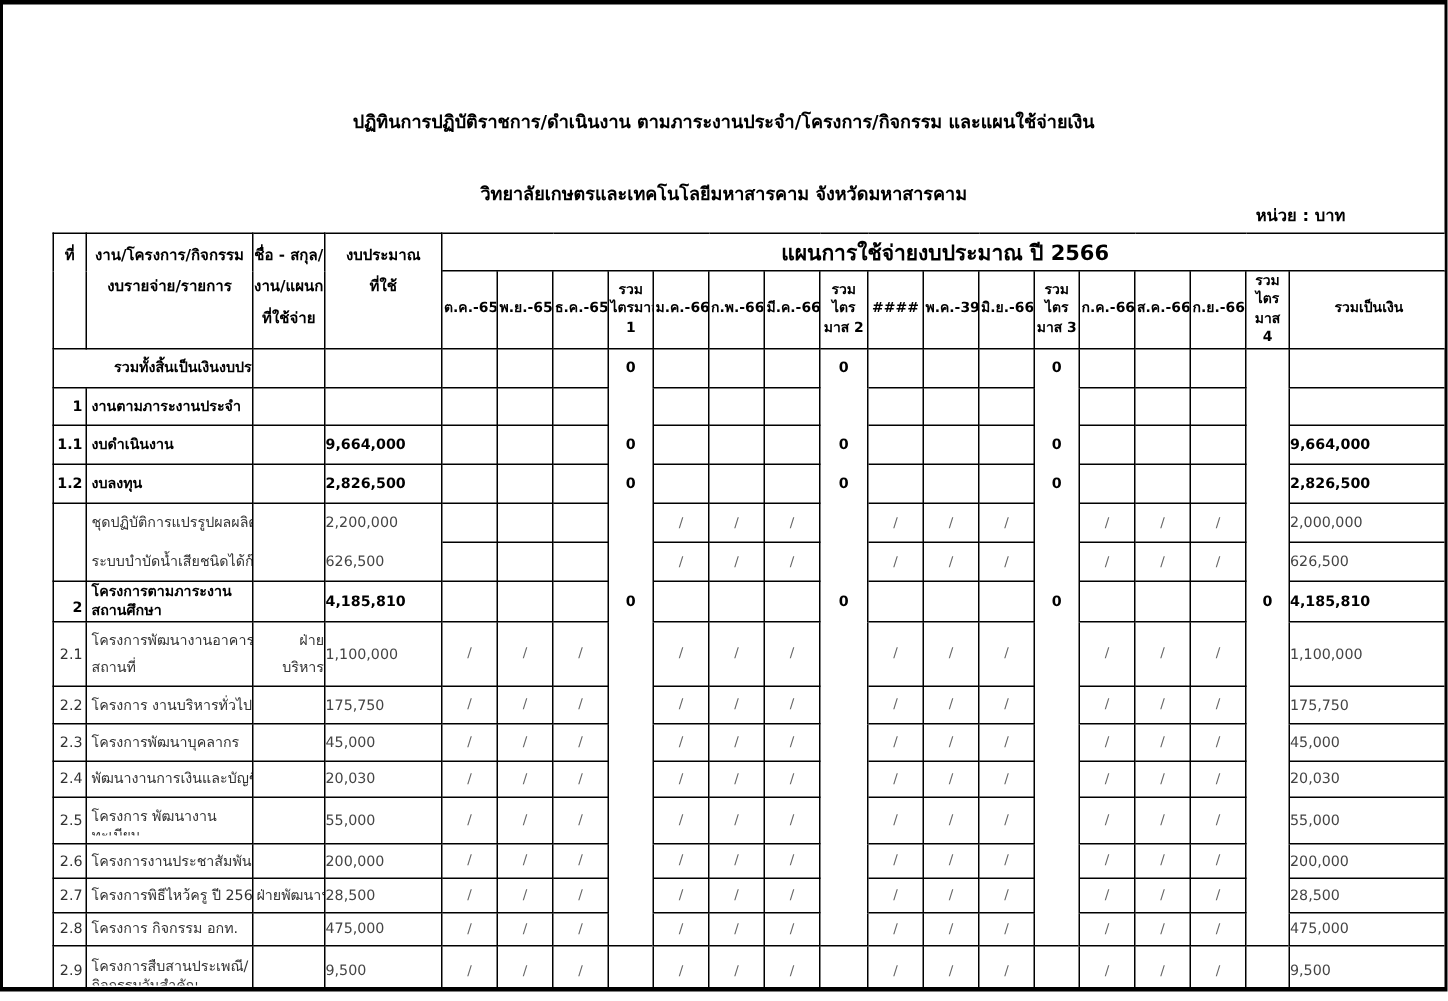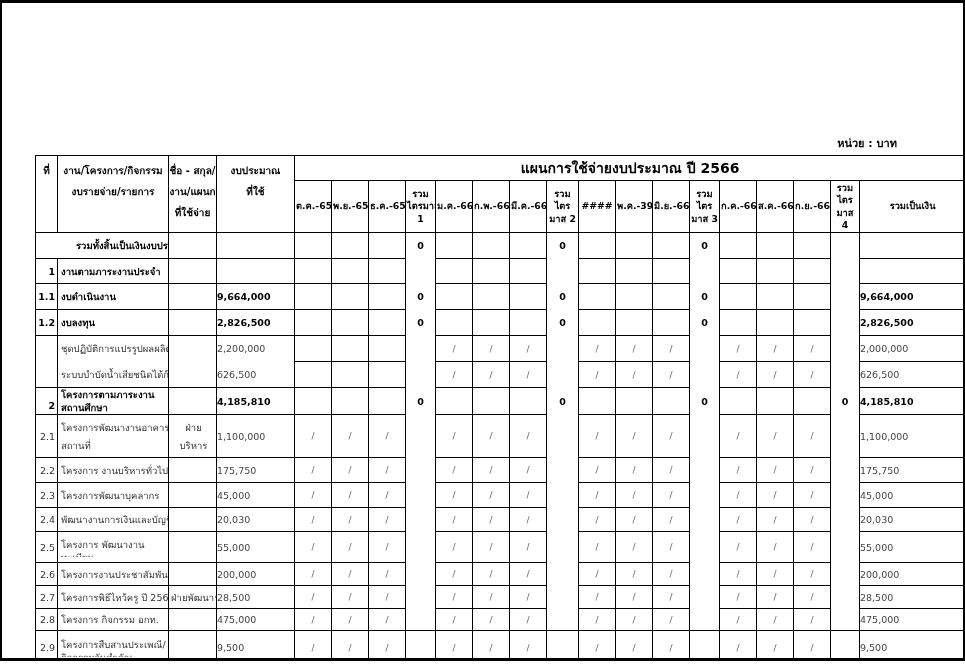--- a/index.html
+++ b/index.html
@@ -24,34 +24,36 @@
   tbody td { font-size:9.5px; vertical-align:middle; }
   tr.bold td { font-weight:bold; color:#000; }
   tr.light td { font-weight:normal; color:#333; }
   td.no { text-align:right; padding-right:2px; font-size:9.5px; }
   td.no.bottom { vertical-align:bottom; padding-bottom:3px; }
   td.label { text-align:left; padding-left:3px; }
   td.label .line, td.dept .line { line-height:13px; white-space:nowrap; }
   td.label .clip, td.dept .clip { height:6px; overflow:hidden; }
   tr.tall td.label .line, tr.tall td.dept .line { margin:5px 0; }
   td.merged { padding-left:40px; }
-  td.dept { text-align:center; padding-left:2px; }
+  td.dept { text-align:right; padding-left:2px; }
   td.budget, td.total { text-align:left; padding-right:3px; white-space:nowrap; }
   tr.light td.budget, tr.light td.total { color:#444; }
   td.mcol { text-align:center; }
   td.mcol.slash { color:#666; font-size:9px; }
   td.qcol { text-align:center; border-top:none; border-bottom:none; }
   tr.gopen td.gcell { border-bottom:none; }
   tr.gcont td.gcell { border-top:none; }
   tr.qline td.qcol { border-top:1px solid #000; }
 </style>
 </head>
 <body>
 
 <div class="page">
+  <div class="title-line t1">ปฏิทินการปฏิบัติราชการ/ดำเนินงาน ตามภาระงานประจำ/โครงการ/กิจกรรม และแผนใช้จ่ายเงิน</div>
+  <div class="title-line t3">วิทยาลัยเกษตรและเทคโนโลยีมหาสารคาม  จังหวัดมหาสารคาม</div>
   <div class="unit">หน่วย : บาท</div>
 
   <table class="budget">
     <colgroup id="cols">
         <col style="width: 22px;">
         <col style="width: 111px;">
         <col style="width: 48px;">
         <col style="width: 78px;">
         <col style="width: 37px;">
         <col style="width: 37px;">

